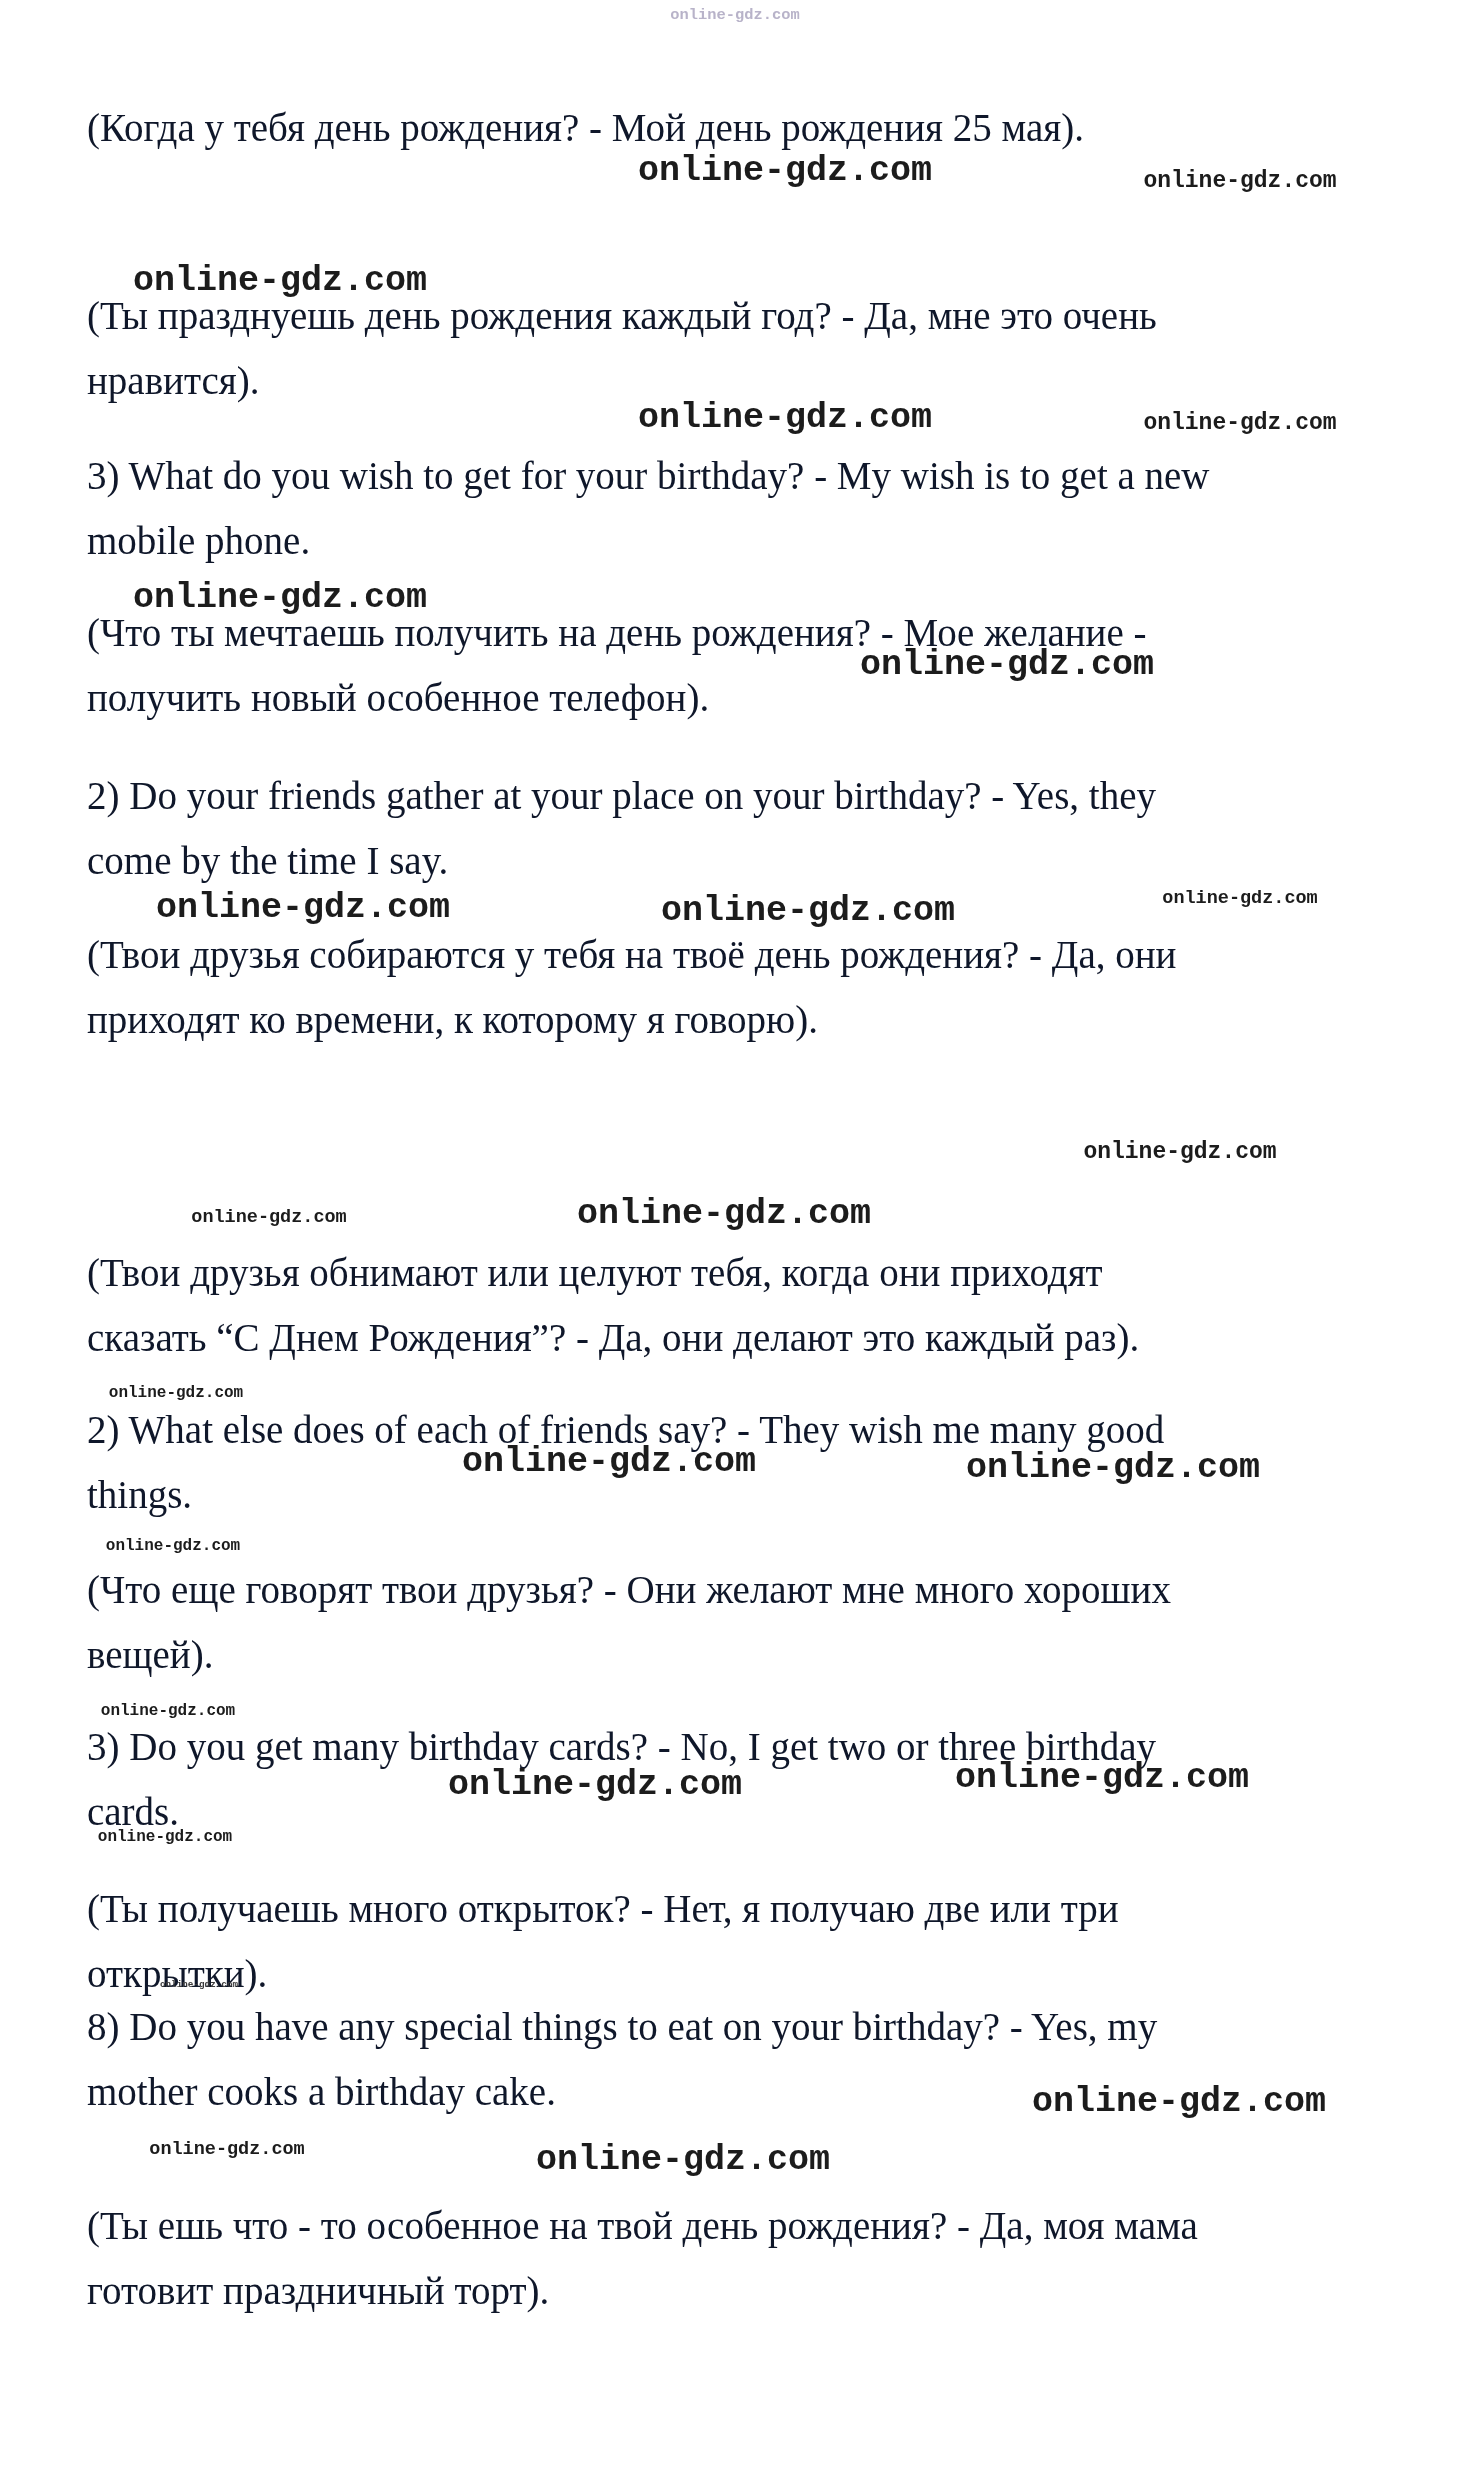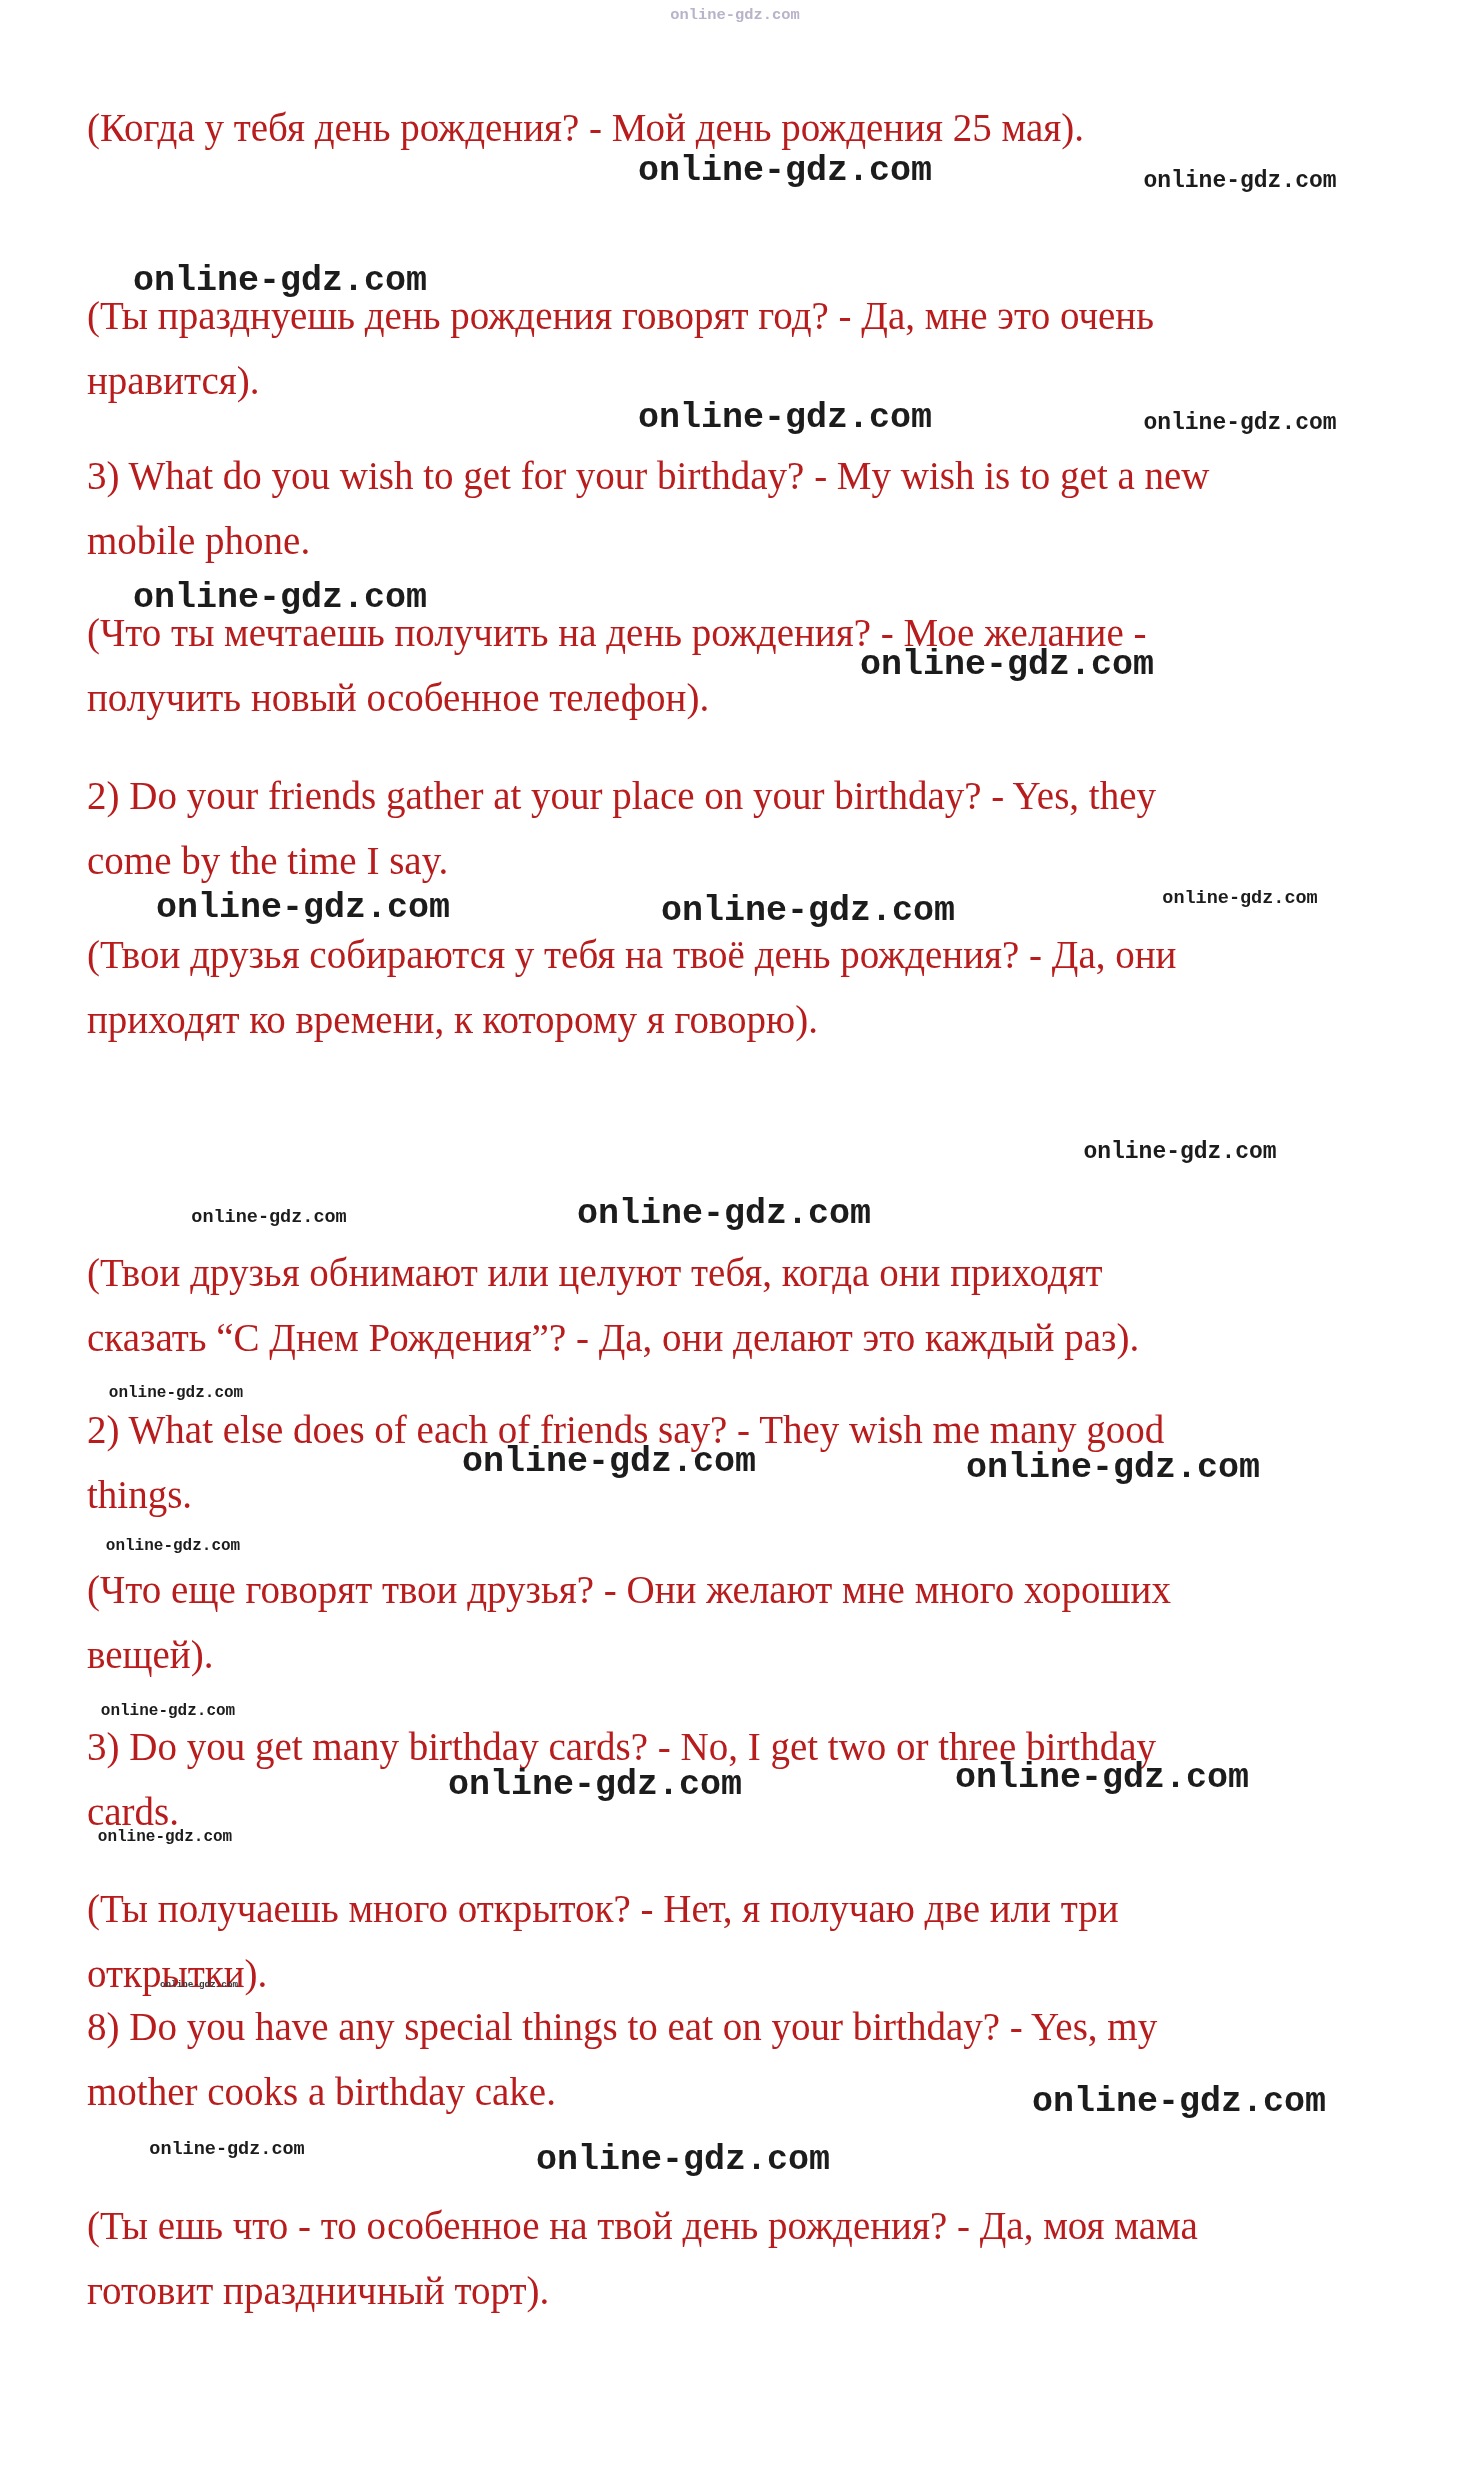--- a/index.html
+++ b/index.html
@@ -19,21 +19,21 @@
     position: absolute;
     inset: 0;
   }
   .para {
     position: absolute;
     left: 87px;
     width: 1380px;
     font-size: 39px;
     line-height: 65px;
     white-space: pre-line;
-    color: #b91c1c;
+    color: #0f172a;
   }
   .wm {
     position: absolute;
     transform: translateX(-50%);
     font-family: Liberation Mono, monospace;
     color: #1c1c1c;
     white-space: nowrap;
   }
   .wm.big    { font-size: 35px; font-weight: 700; }
   .wm.med    { font-size: 23px; font-weight: 600; }
@@ -41,21 +41,21 @@
   .wm.tiny   { font-size: 16px; font-weight: 600; }
   .wm.micro  { font-size: 9.3px; font-weight: 600; color: #3a3a3a; }
   .wm.ghost  { font-size: 15.4px; font-weight: 600; color: #b8b3c9; }
 </style>
 </head>
 <body>
 
 <div class="page">
 
   <div class="para" style="top:95px">(Когда у тебя день рождения? - Мой день рождения 25 мая).</div>
-  <div class="para" style="top:283px">(Ты празднуешь день рождения говорят год? - Да, мне это очень
+  <div class="para" style="top:283px">(Ты празднуешь день рождения каждый год? - Да, мне это очень
 нравится).</div>
   <div class="para" style="top:443px">3) What do you wish to get for your birthday? - My wish is to get a new
 mobile phone.</div>
   <div class="para" style="top:600px">(Что ты мечтаешь получить на день рождения? - Мое желание -
 получить новый особенное телефон).</div>
   <div class="para" style="top:763px">2) Do your friends gather at your place on your birthday? - Yes, they
 come by the time I say.</div>
   <div class="para" style="top:922px">(Твои друзья собираются у тебя на твоё день рождения? - Да, они
 приходят ко времени, к которому я говорю).</div>
   <div class="para" style="top:1240px">(Твои друзья обнимают или целуют тебя, когда они приходят

